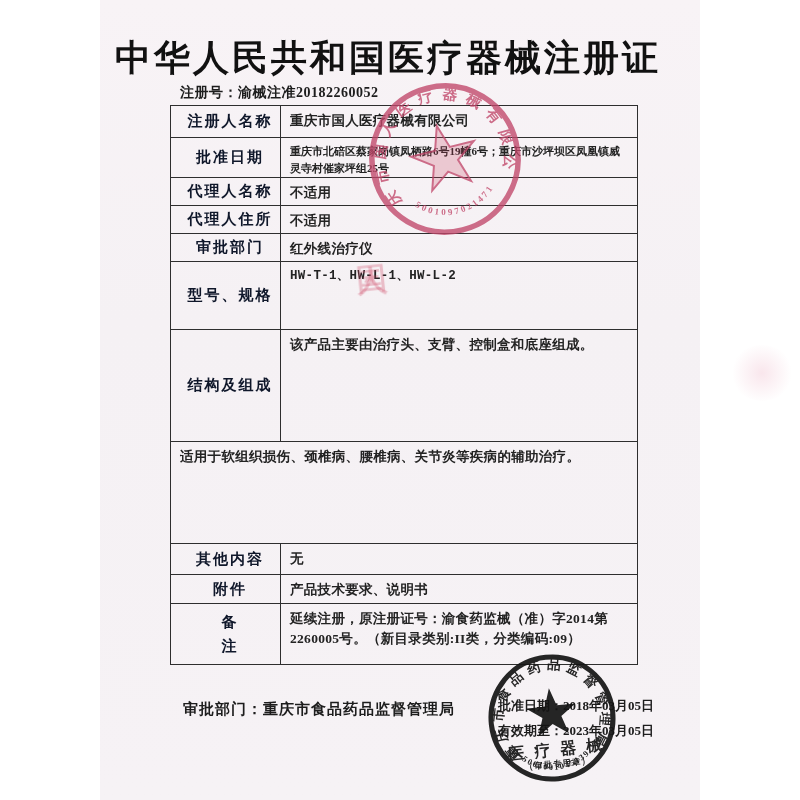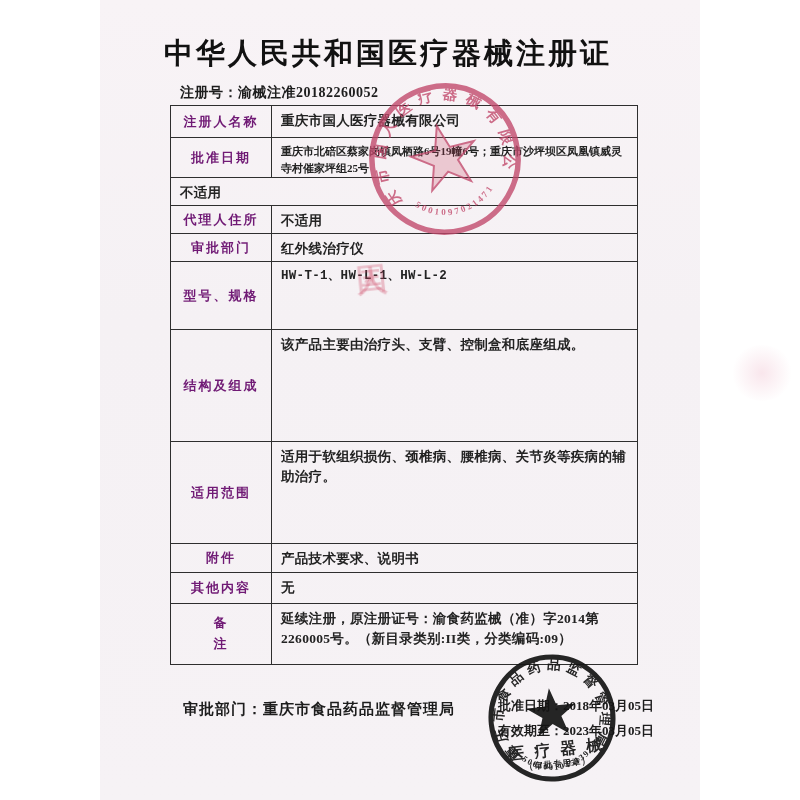--- a/index.html
+++ b/index.html
@@ -8,37 +8,37 @@
     background:#ffffff;
     font-family:"Liberation Serif","DejaVu Serif",serif;
     color:#1d1d1d;
   }
   .paper{
     position:absolute;left:100px;top:0;width:600px;height:800px;
     background:linear-gradient(180deg,#f8f3f6 0%,#f5f1f4 40%,#f6f2f5 100%);
   }
   .title{
     position:absolute;left:0;top:34px;width:776px;text-align:center;
-    font-size:29px;font-weight:bold;letter-spacing:3px;color:#111;
+    font-size:36px;font-weight:bold;letter-spacing:3px;color:#111;
   }
   .regno{
     position:absolute;left:180px;top:84px;font-size:14px;font-weight:bold;letter-spacing:.5px;
   }
   .regno .lab{margin-right:0;}
   .tbl{
     position:absolute;left:170px;top:105px;width:468px;
     border:1.6px solid #2e2e2e;box-sizing:border-box;
     display:flex;flex-direction:column;background:transparent;
   }
   .row{display:flex;box-sizing:border-box;border-top:1.5px solid #2e2e2e;}
   .row:first-child{border-top:none;}
   .lbl{
     width:101px;flex:0 0 101px;border-right:1.5px solid #2e2e2e;box-sizing:border-box;
     display:flex;align-items:center;justify-content:center;text-align:center;
-    font-size:13px;letter-spacing:2px;font-weight:bold;color:#701a75;
+    font-size:15px;letter-spacing:2px;font-weight:bold;color:#0f172a;margin-left:9px;
   }
   .val{
     flex:1;padding:5px 9px 4px;font-size:13.5px;line-height:1.45;
     font-weight:bold;color:#232323;letter-spacing:.3px;box-sizing:border-box;
   }
   .h31{height:31px}.h30{height:30px}.h40{height:40px}.h28{height:28px}
   .h68{height:68px}.h112{height:112px}.h102{height:102px}.h29{height:29px}.h61{height:61px}
   .val.small{font-size:11px;line-height:1.5;letter-spacing:0;}
   .val.mono{font-family:Liberation Mono, monospace;font-size:12.5px;}
   .lbl.twoline span{display:inline-block;width:1.3em;line-height:1.6;}
@@ -73,49 +73,49 @@
 <div class="tbl">
   <div class="row h31">
     <div class="lbl">注册人名称</div>
     <div class="val">重庆市国人医疗器械有限公司</div>
   </div>
   <div class="row h40">
     <div class="lbl">批准日期</div>
     <div class="val small">重庆市北碚区蔡家岗镇凤栖路6号19幢6号；重庆市沙坪坝区凤凰镇威灵寺村催家坪组25号</div>
   </div>
   <div class="row h28">
+    <div class="lbl">代理人名称</div>
     <div class="val">不适用</div>
   </div>
   <div class="row h28">
     <div class="lbl">代理人住所</div>
     <div class="val">不适用</div>
   </div>
   <div class="row h28">
     <div class="lbl">审批部门</div>
     <div class="val">红外线治疗仪</div>
   </div>
   <div class="row h68">
     <div class="lbl">型号、规格</div>
     <div class="val mono">HW-T-1、HW-L-1、HW-L-2</div>
   </div>
   <div class="row h112">
     <div class="lbl">结构及组成</div>
     <div class="val">该产品主要由治疗头、支臂、控制盒和底座组成。</div>
   </div>
   <div class="row h102">
-    <div class="lbl">适用范围</div>
     <div class="val">适用于软组织损伤、颈椎病、腰椎病、关节炎等疾病的辅助治疗。</div>
+  </div>
+  <div class="row h31">
+    <div class="lbl">其他内容</div>
+    <div class="val">无</div>
   </div>
   <div class="row h29">
     <div class="lbl">附件</div>
     <div class="val">产品技术要求、说明书</div>
-  </div>
-  <div class="row h31">
-    <div class="lbl">其他内容</div>
-    <div class="val">无</div>
   </div>
   <div class="row h61">
     <div class="lbl twoline">
         <span>备注</span>
       </div>
     <div class="val">延续注册，原注册证号：渝食药监械（准）字2014第2260005号。（新目录类别:II类，分类编码:09）</div>
   </div>
 </div>
 
 <div class="foot-left">

